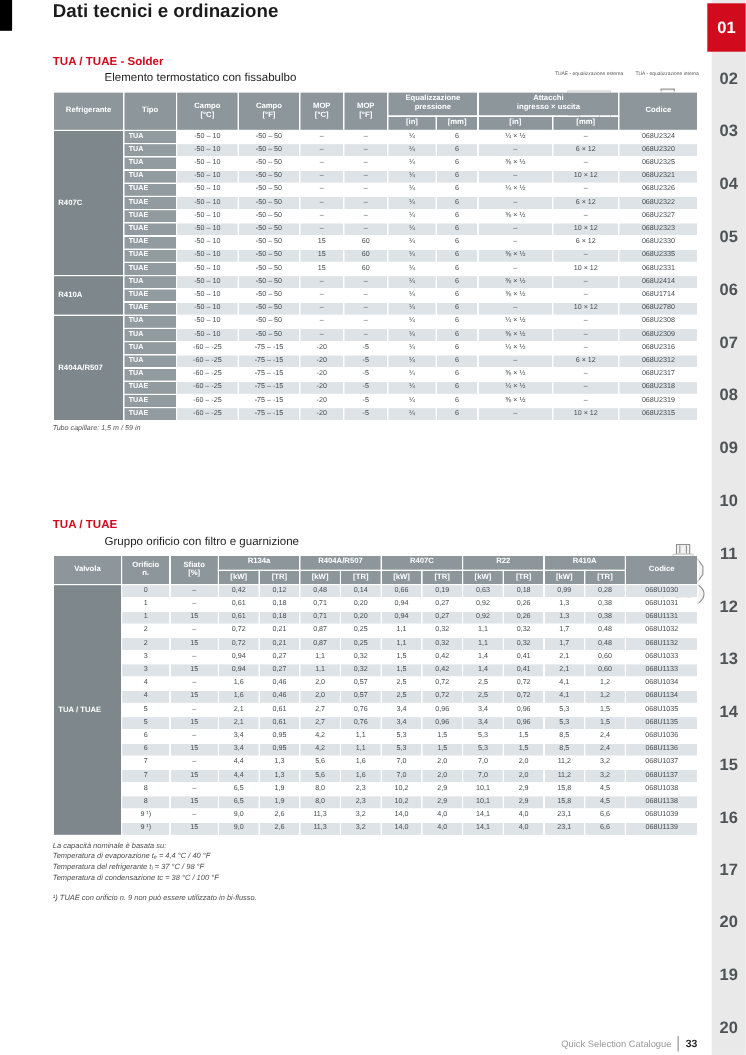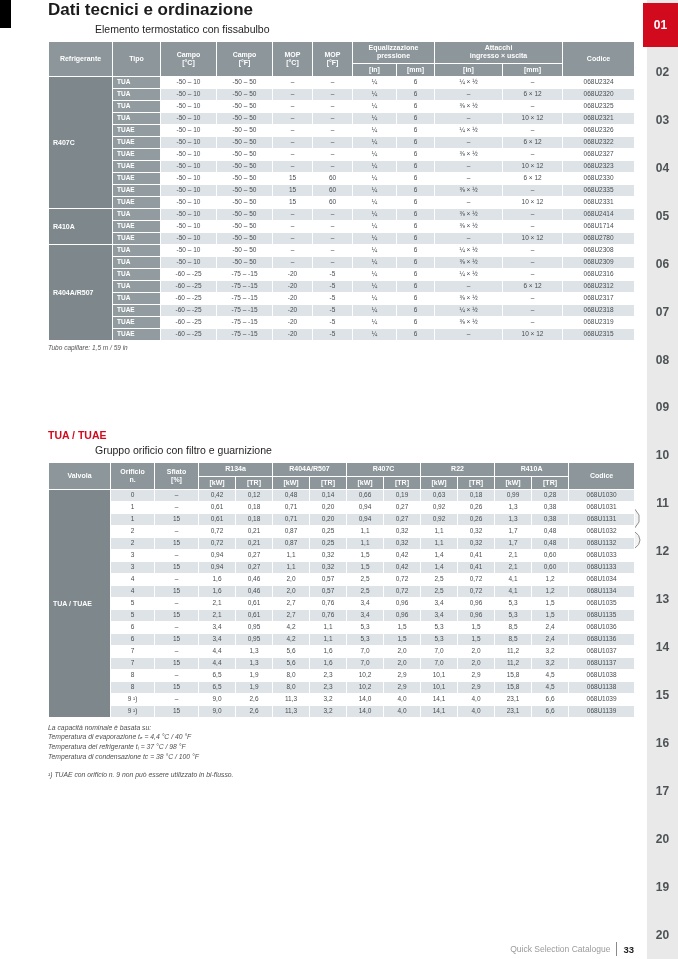--- a/index.html
+++ b/index.html
@@ -3,21 +3,21 @@
 <meta charset="utf-8">
 <style>
   html,body{margin:0;padding:0;}
   .page{position:relative;width:678px;height:959px;background:#fff;overflow:hidden;
         font-family:"Liberation Sans",sans-serif;-webkit-font-smoothing:antialiased;}
   .corner-mark{position:absolute;left:0;top:0;width:11px;height:28px;background:#000;}
 
   
   .sidebar{position:absolute;right:0;top:0;width:31px;height:959px;background:#e9e9e9;}
   .sidebar .num{height:47.95px;display:flex;align-items:center;justify-content:center;
-        font-weight:bold;font-size:12px;color:#4e5356;box-sizing:border-box;}
+        font-weight:bold;font-size:15px;color:#4e5356;box-sizing:border-box;}
   .sidebar .num.active{background:#d20a1e;color:#fff;width:35px;margin-left:-4px;
         height:44px;margin-top:3px;margin-bottom:0.95px;}
 
   .content{position:absolute;left:48px;top:0;width:586px;}
   .page-title{margin:0;font-size:17px;font-weight:bold;color:#1b1b1b;}
   .sec-heading{color:#d20a1e;font-weight:bold;font-size:10.5px;margin-top:30px;}
   .sec-heading.second{margin-top:78px;}
   .sec-sub{font-size:10.5px;color:#1f1f1f;margin-top:3px;padding-left:47px;}
 
   table{border-collapse:collapse;table-layout:fixed;width:586px;margin-top:6px;}
@@ -122,20 +122,21 @@
       <line class="lineart" x1="14" y1="15" x2="14" y2="34"></line>
       <line class="lineart" x1="30" y1="15" x2="30" y2="34"></line>
       <ellipse class="lineart-f" cx="22" cy="46" rx="19" ry="12"></ellipse>
       <ellipse class="lineart" cx="22" cy="44" rx="11" ry="6"></ellipse>
     </svg>
   </div>
 
   <div class="content">
     <h1 class="page-title">Dati tecnici e ordinazione</h1>
 
+    <div class="sec-heading">TUA / TUAE - Solder</div>
     <div class="sec-sub">Elemento termostatico con fissabulbo</div>
 
     <table id="table1">
       <colgroup>
         <col style="width:64px">
           <col style="width:48px">
           <col style="width:56px">
           <col style="width:56px">
         <col style="width:40px">
           <col style="width:40px">

